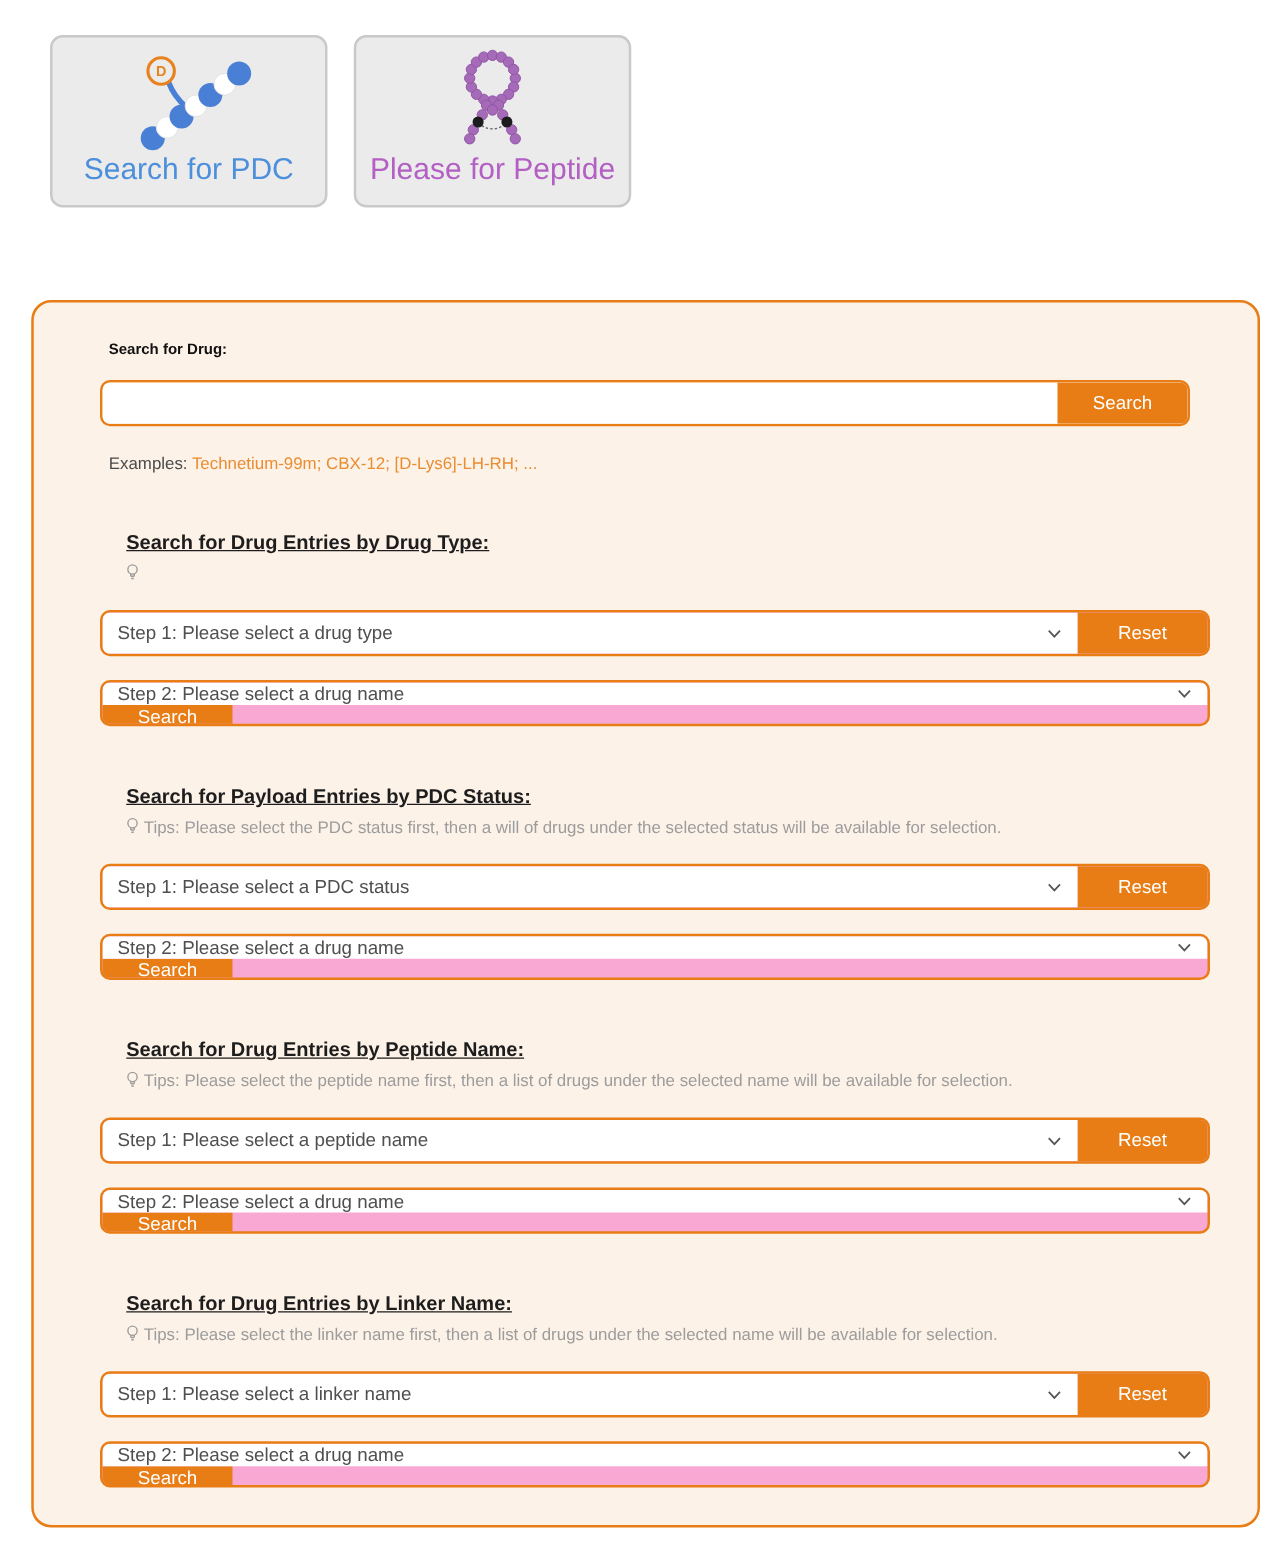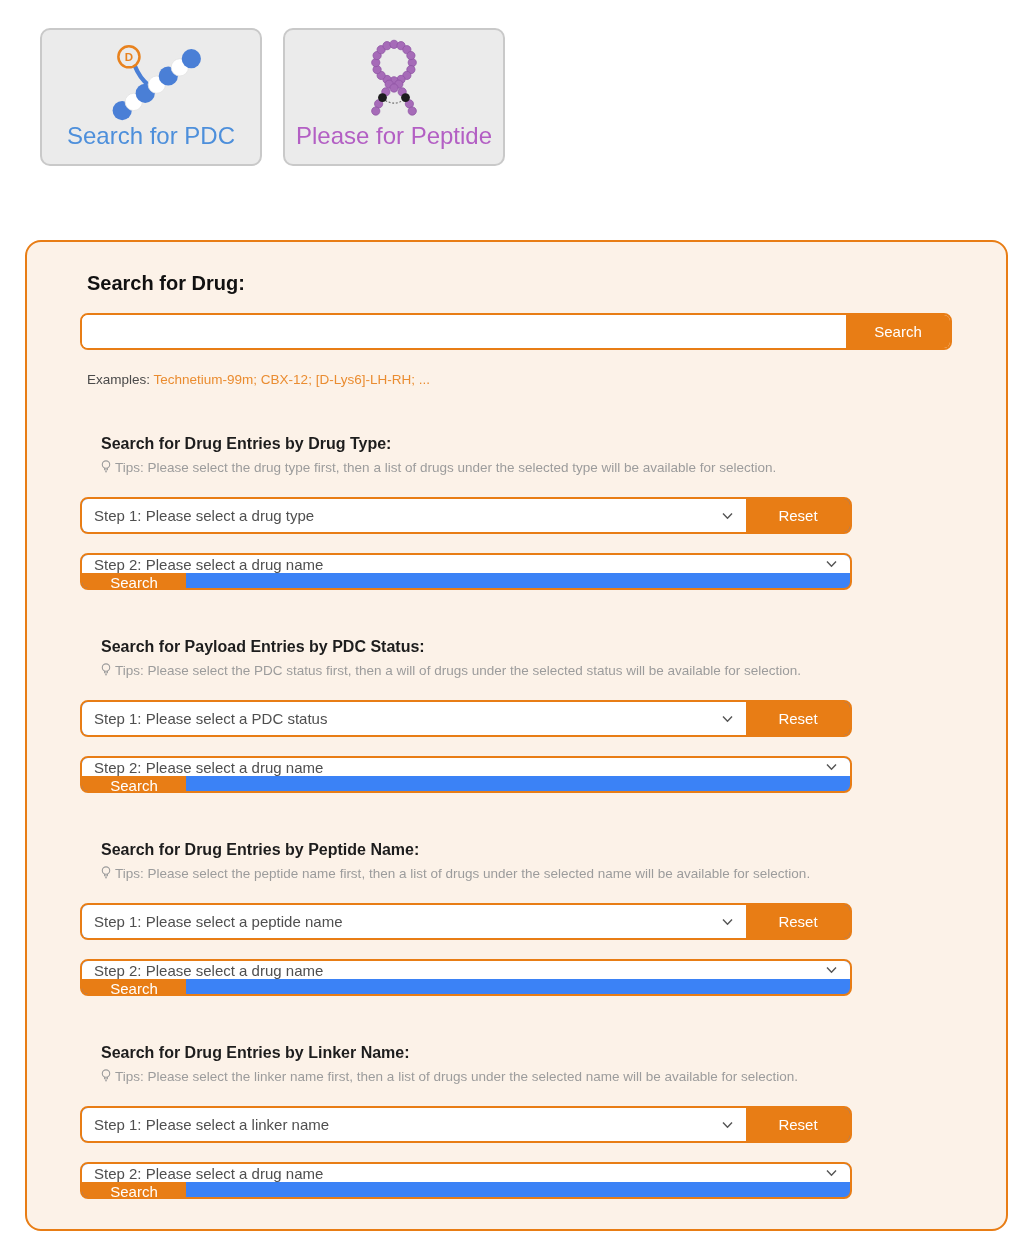--- a/index.html
+++ b/index.html
@@ -29,42 +29,42 @@
   .tab-label{font-size:24px;line-height:1;margin-bottom:16px;}
   .tab-label.pdc{color:var(--pdc-blue);}
   .tab-label.peptide{color:var(--peptide-purple);}
   .tab-label.drug{color:var(--accent-text);}
   .tab-label.linker{color:var(--linker-green);}
 
   
   .panel{margin:74px 0 24px 25px;width:983px;background:var(--panel-bg);
     border:2px solid var(--accent);border-radius:16px;
     padding:30px 32px 30px 53px;}
-  .panel-title{font-size:20px;font-weight:bold;color:#111;margin:0 0 0 7px;}
+  .panel-title{font-size:12px;font-weight:bold;color:#111;margin:0 0 0 7px;}
 
   .searchrow{display:flex;height:37px;margin-top:18px;width:872px;
     border:2px solid var(--accent);border-radius:8px;background:#fff;overflow:hidden;}
   .searchrow input{flex:1;border:none;outline:none;padding:0 12px;
     font-size:15px;color:#333;font-family:inherit;background:#fff;}
   .btn{width:104px;flex:none;border:none;background:var(--accent);
     color:#fff;font-size:15px;font-family:inherit;cursor:pointer;}
 
   .examples{margin:22px 0 0 7px;font-size:13.5px;color:#4a4a4a;}
   .examples .ex-prefix{color:#4a4a4a;}
   .examples a{color:var(--link-orange);text-decoration:none;cursor:pointer;}
   .examples .ex-sep,.examples .ex-more{color:var(--link-orange);}
 
   .section{margin-top:48px;}
-  .sec-heading{font-size:16px;font-weight:bold;color:#1d1d1d;margin-left:21px;}
+  .sec-heading{font-size:16px;font-weight:bold;color:#1d1d1d;margin-left:21px;text-decoration:underline;}
   .sec-tips{margin:7px 0 0 21px;font-size:13.5px;color:#9C9C9C;
     display:flex;align-items:center;gap:4px;}
   .sec-tips .bulb{display:inline-flex;}
 
-  .selrow{display:flex;height:37px;margin-top:22px;width:772px;
-    border:2px solid var(--accent);border-radius:8px;background:#3b82f6;overflow:hidden;}
+  .selrow{display:flex;height:37px;margin-top:22px;width:888px;
+    border:2px solid var(--accent);border-radius:8px;background:#f9a8d4;overflow:hidden;}
   .selrow + .selrow{margin-top:19px;flex-direction:column;}
   .selwrap{flex:1;position:relative;}
   .selwrap select{appearance:none;-webkit-appearance:none;-moz-appearance:none;
     width:100%;height:100%;border:none;outline:none;background:#fff;
     padding:0 30px 0 12px;font-size:15px;color:#4F4F4F;font-family:inherit;}
   .selwrap .chev{position:absolute;right:13px;top:50%;transform:translateY(-50%);
     pointer-events:none;display:inline-flex;}
 </style>
 </head>
 <body>
@@ -149,21 +149,20 @@
 
   <div class="section">
     <div class="sec-heading">Search for Drug Entries by Drug Type:</div>
     <div class="sec-tips">
       <span class="bulb">
         <svg width="10" height="15" viewBox="0 0 10 15">
             <circle cx="5" cy="4.6" r="3.7" fill="none" stroke="#9C9C9C" stroke-width="1.1"></circle>
             <path d="M3.6,8 L3.6,10 M6.4,8 L6.4,10 M3.6,10 H6.4 M4,11.8 H6" fill="none" stroke="#9C9C9C" stroke-width="1.1"></path>
           </svg>
       </span>
-      <span>Tips: Please select the drug type first, then a list of drugs under the selected type will be available for selection.</span>
     </div>
     <div class="selrow">
       <div class="selwrap">
         <select>
           <option>Step 1: Please select a drug type</option>
         </select>
         <span class="chev">
             <svg width="11" height="7">
               <polyline points="1,1 5.5,5.8 10,1" fill="none" stroke="#555" stroke-width="1.4"></polyline>
             </svg>

